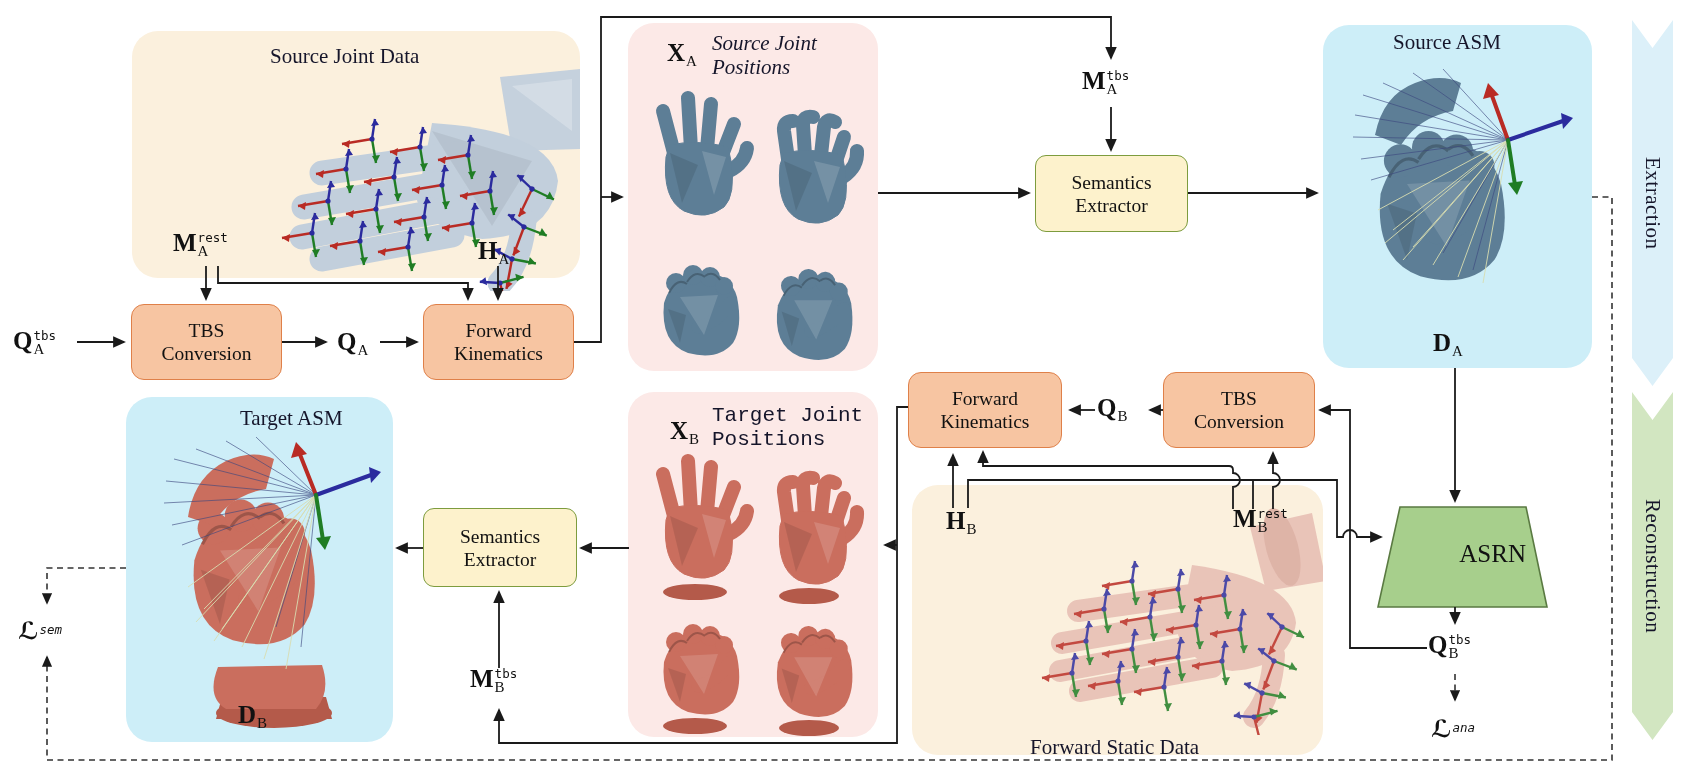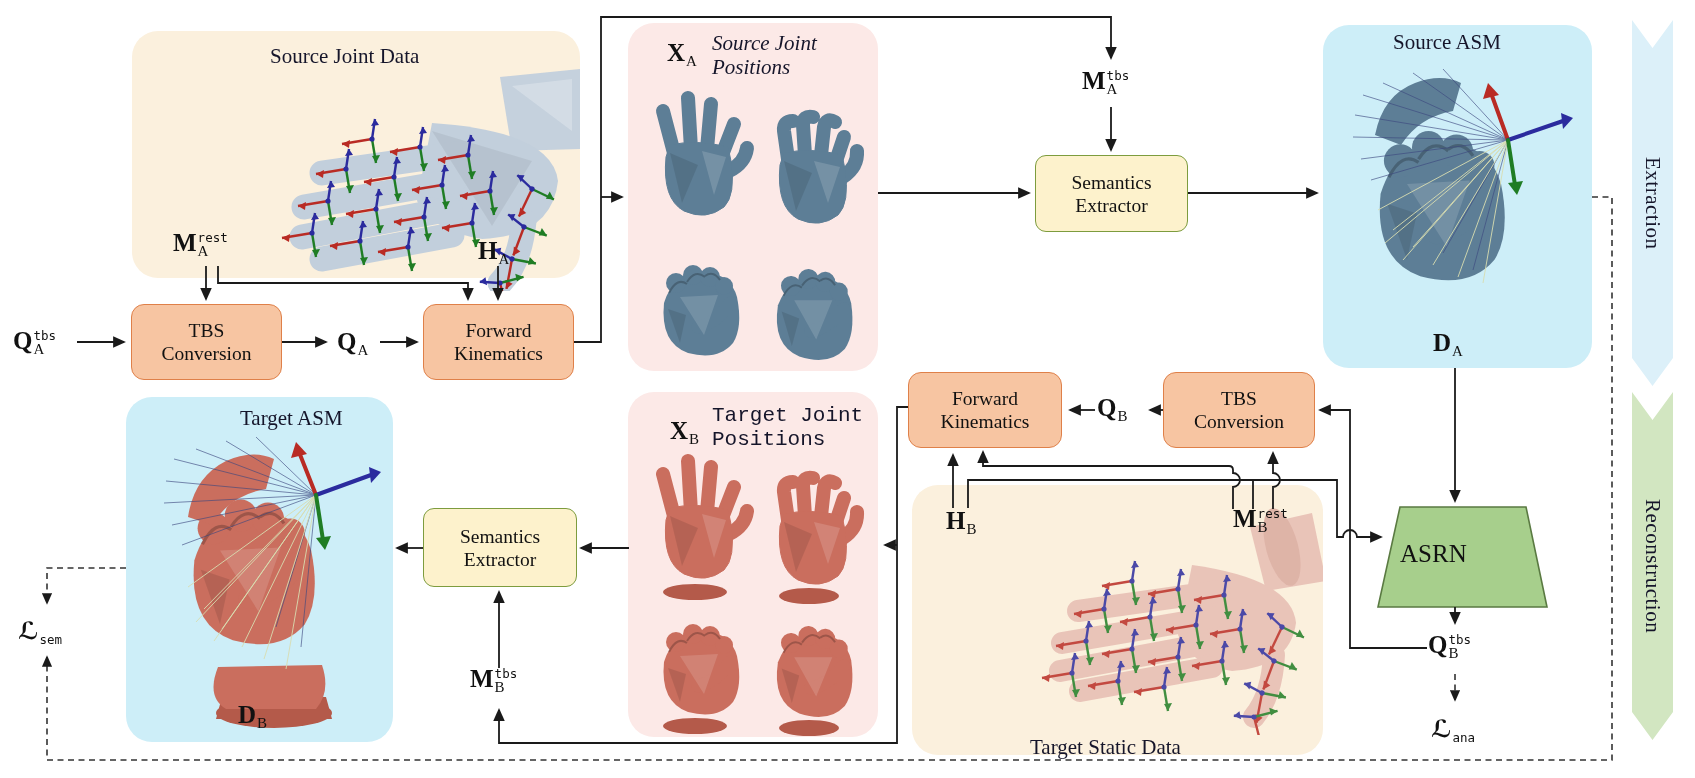--- a/index.html
+++ b/index.html
@@ -18,27 +18,27 @@
   .box-title{position:absolute;font-size:21px;z-index:6;white-space:nowrap;color:#15152a;}
   .two-line-title{position:absolute;z-index:6;font-size:21px;line-height:24px;color:#15152a;}
   
   .mlabel{position:absolute;display:flex;align-items:flex-start;z-index:6;white-space:nowrap;}
   .mb{font-weight:bold;font-size:25px;line-height:22px;font-family:"Liberation Serif",serif;}
   .ms{display:flex;flex-direction:column;margin-left:1px;}
   .msup{font-family:"DejaVu Sans Mono",monospace;font-size:12.5px;line-height:12px;}
   .msub{font-family:"Liberation Serif",serif;font-size:15px;line-height:14px;}
   .subonly .ms{margin-top:12px;}
   .lscript .mb{font-family:"DejaVu Sans",sans-serif;font-style:italic;font-size:24px;}
-  .lscript .ms{margin-top:13px;}
+  .lscript .ms{margin-top:3px;font-style:italic;}
   .lscript .msub{font-family:"DejaVu Sans Mono",monospace;font-size:12.5px;}
   #wires{position:absolute;left:0;top:0;z-index:5;pointer-events:none;}
   .handsvg{position:absolute;z-index:2;}
   
   #asrn-shape{position:absolute;left:1368px;top:497px;z-index:4;}
-  #asrn-label{position:absolute;left:1400px;top:540px;width:126px;text-align:left;font-size:25px;z-index:6;}
+  #asrn-label{position:absolute;left:1400px;top:540px;width:126px;text-align:right;font-size:25px;z-index:6;}
   
   .ribbon{position:absolute;width:41px;z-index:1;display:flex;align-items:center;justify-content:center;}
   .ribbon-inner{writing-mode:vertical-rl;font-size:21px;color:#15152a;letter-spacing:.5px;}
   #ribbon-extraction{left:1632px;top:20px;height:366px;background:var(--ribbon-blue,#dcf0f9);
      clip-path:polygon(0 0,50% 28px,100% 0,100% calc(100% - 28px),50% 100%,0 calc(100% - 28px));}
   #ribbon-reconstruction{left:1632px;top:392px;height:348px;background:var(--ribbon-green,#d2e6c1);
      clip-path:polygon(0 0,50% 28px,100% 0,100% calc(100% - 28px),50% 100%,0 calc(100% - 28px));}
 </style>
 </head>
 <body>
@@ -86,21 +86,21 @@
   <div class="two-line-title" style="left:712px;top:31px;font-style:italic;">
     <div>Source Joint</div>
     <div>Positions</div>
   </div>
   <div class="box-title" style="left:1393px;top:30px;">Source ASM</div>
   <div class="box-title" style="left:198px;top:406px;margin-left:42px;">Target ASM</div>
   <div class="two-line-title" style="left:712px;top:404px;font-family:Liberation Mono, monospace;">
     <div>Target Joint</div>
     <div>Positions</div>
   </div>
-  <div class="box-title" style="left:1030px;top:735px;font-size:21px;">Target Static Data</div>
+  <div class="box-title" style="left:1030px;top:735px;font-size:21px;">Forward Static Data</div>
 
   <div class="mlabel" style="left:13px;top:330px;">
     <span class="mb">Q</span>
     <span class="ms">
         <span class="msup">tbs</span>
         <span class="msub">A</span>
       </span>
   </div>
   <div class="mlabel" style="left:173px;top:232px;">
     <span class="mb">M</span>

